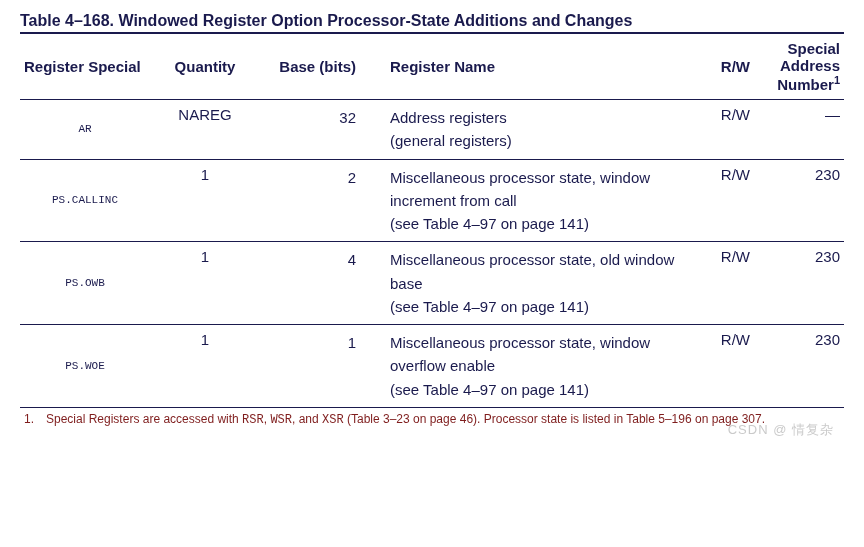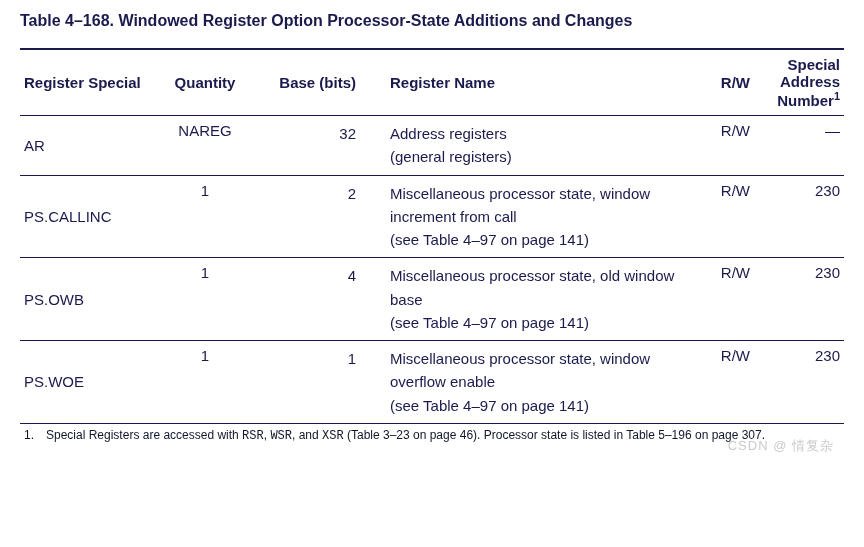--- a/index.html
+++ b/index.html
@@ -8,21 +8,21 @@
     font-family: Arial, Helvetica, sans-serif;
     font-size: 15px;
     color: #1a1a4d;
     background: #ffffff;
     width: 824px;
     position: relative;
   }
   .title {
     font-weight: bold;
     font-size: 16px;
-    margin-bottom: 18px;
+    margin-bottom: 2px;
     color: #1a1a4d;
   }
   table {
     width: 100%;
     border-collapse: collapse;
   }
   thead tr {
     border-top: 2px solid #1a1a4d;
     border-bottom: 1px solid #1a1a4d;
   }
@@ -41,36 +41,37 @@
   }
   tbody tr {
     border-bottom: 1px solid #1a1a4d;
   }
   td {
     padding: 6px 4px;
     vertical-align: top;
     color: #1a1a4d;
   }
   td.mono {
-    font-family: Liberation Sans, sans-serif;
-    font-size: 15px;
+    font-family: Liberation Mono, monospace;
+    font-size: 11px;
     vertical-align: middle;
+    text-align: center;
   }
   td.multiline {
     line-height: 1.55;
   }
   th sup {
     font-size: 11px;
   }
   .footnote-row {
     border-bottom: none;
   }
   .footnote {
     font-size: 12px;
-    color: #0f172a;
+    color: #7f1d1d;
     padding-top: 4px;
     margin-left: 10px;
   }
   .footnote .num {
     display: inline-block;
     width: 22px;
   }
   .footnote .mono {
     font-family: "Courier New", monospace;
   }

